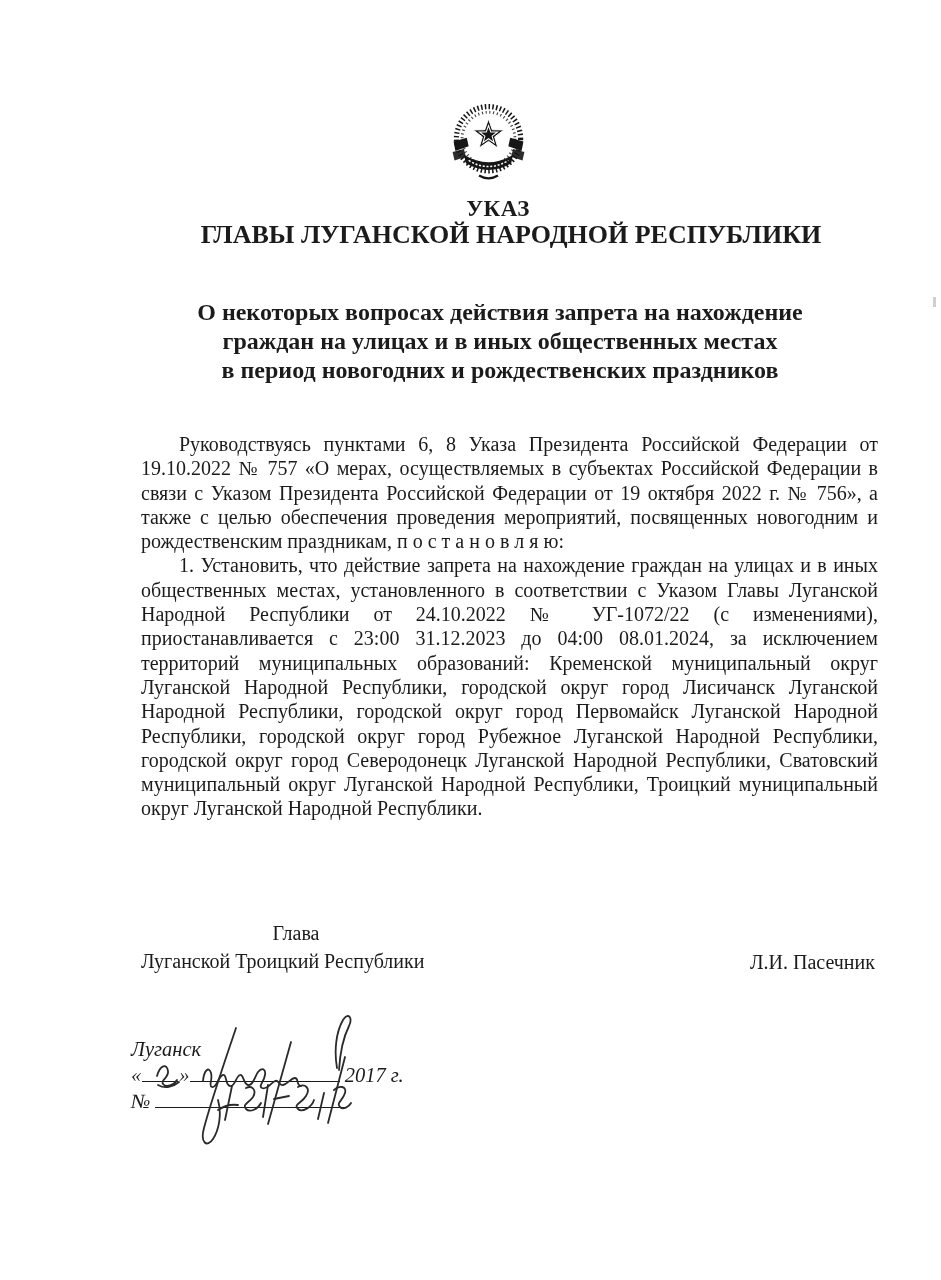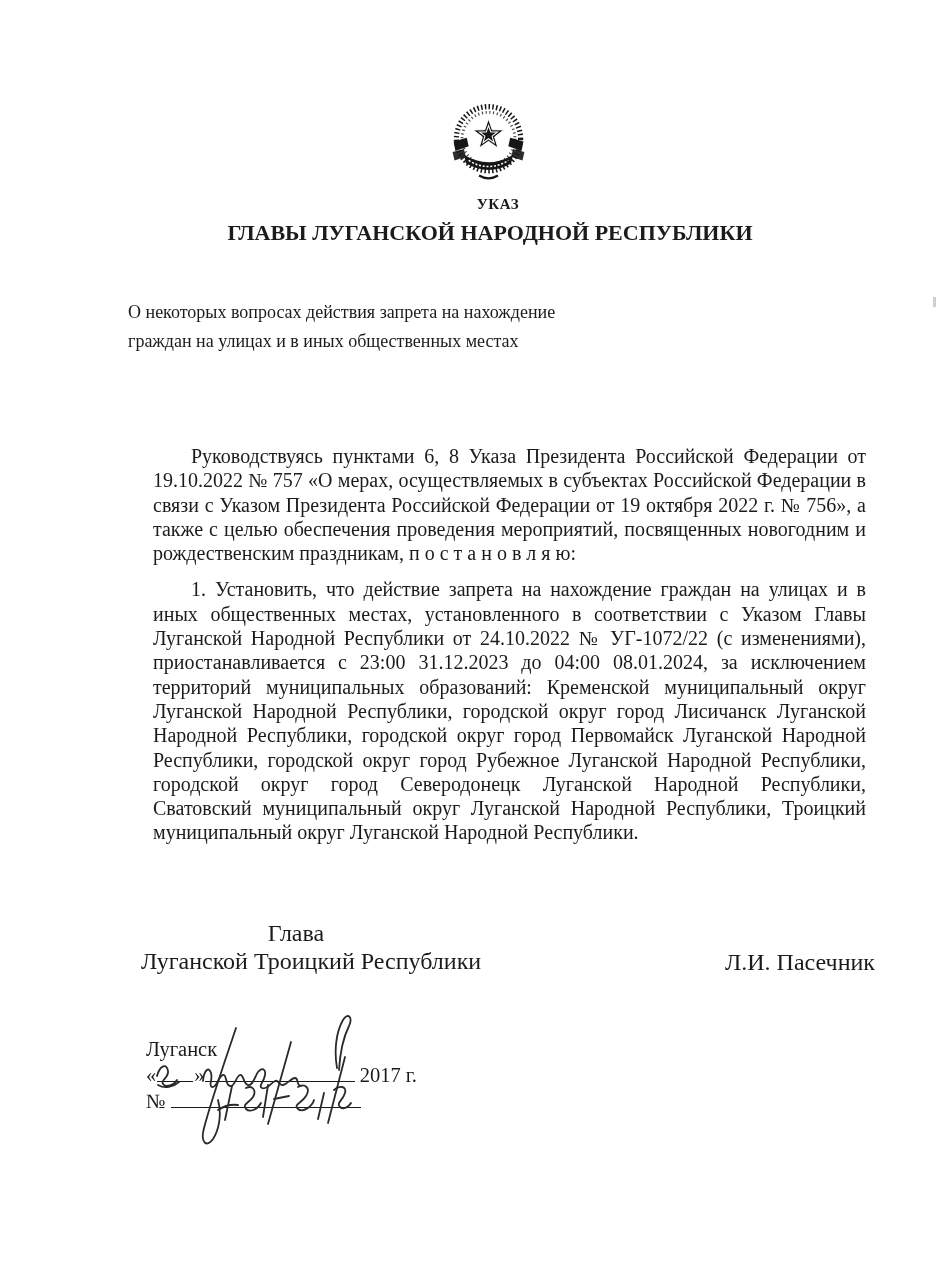--- a/index.html
+++ b/index.html
@@ -12,51 +12,51 @@
     color: #1b1b1b;
     overflow: hidden;
   }
 
   
   .emblem { position: absolute; left: 441px; top: 100px; width: 95px; height: 85px; }
 
   
   .kicker {
     position: absolute; left: 128px; top: 197px; width: 740px;
-    text-align: center; font-weight: bold; font-size: 15px; line-height: 1;
+    text-align: center; font-weight: bold; font-size: 23px; line-height: 1;
     letter-spacing: 0.5px;
   }
   .issuer {
-    position: absolute; left: 90px; top: 222px; width: 800px;
-    text-align: center; font-weight: bold; font-size: 22px; line-height: 1;
+    position: absolute; left: 111px; top: 222px; width: 800px;
+    text-align: center; font-weight: bold; font-size: 26px; line-height: 1;
   }
   .doc-title {
     position: absolute; left: 128px; top: 298px; width: 744px;
-    font-weight: normal; font-size: 18px; line-height: 29px;
+    text-align: center; font-weight: bold; font-size: 24px; line-height: 29px;
   }
 
   
   .body {
     position: absolute; left: 141px; top: 432px; width: 737px;
     font-size: 20px; line-height: 24.3px; text-align: justify;
   }
-  .body p { margin: 12px; text-indent: 38px; }
+  .body p { margin: 0; text-indent: 38px; }
 
   
   .signature {
     position: absolute; left: 141px; top: 919px; width: 736px; height: 58px;
-    font-size: 24px; line-height: 28px;
+    font-size: 20px; line-height: 28px;
   }
   .sig-post-line1 { width: 310px; text-align: center; }
   .sig-name { position: absolute; right: 2px; bottom: 1px; }
 
   
   .footer {
-    position: absolute; left: 146px; top: 1036px;
-    font-size: 20.5px; line-height: 26px;
+    position: absolute; left: 131px; top: 1036px;
+    font-size: 20.5px; line-height: 26px; font-style: italic;
   }
   .blank {
     display: inline-block;
     border-bottom: 1.5px solid #1b1b1b;
     height: 17px;
     vertical-align: baseline;
   }
   .blank.day   { width: 36px; margin: 0 1px; }
   .blank.month { width: 150px; }
   .blank.num   { width: 190px; margin-left: 5px; }
@@ -89,20 +89,21 @@
     <path d="M29,64 Q50,77 71,64" fill="none" stroke="#ffffff" stroke-width="1.6" stroke-dasharray="2.2,1.8"></path>
     <path d="M40,80 Q50,86 60,80" fill="none" stroke="#161616" stroke-width="2.5"></path>
   </svg>
 
   <div class="kicker">УКАЗ</div>
   <div class="issuer">ГЛАВЫ ЛУГАНСКОЙ НАРОДНОЙ РЕСПУБЛИКИ</div>
 
   <div class="doc-title">
     <div>О некоторых вопросах действия запрета на нахождение</div>
     <div>граждан на улицах и в иных общественных местах</div>
+    <div>в период новогодних и рождественских праздников</div>
   </div>
 
   <div class="body">
     <p>Руководствуясь пунктами 6, 8 Указа Президента Российской Федерации от 19.10.2022 № 757 «О мерах, осуществляемых в субъектах Российской Федерации в связи с Указом Президента Российской Федерации от 19 октября 2022 г. № 756», а также с целью обеспечения проведения мероприятий, посвященных новогодним и рождественским праздникам, п о с т а н о в л я ю:</p>
     <p>1. Установить, что действие запрета на нахождение граждан на улицах и в иных общественных местах, установленного в соответствии с Указом Главы Луганской Народной Республики от 24.10.2022 № УГ-1072/22 (с изменениями), приостанавливается с 23:00 31.12.2023 до 04:00 08.01.2024, за исключением территорий муниципальных образований: Кременской муниципальный округ Луганской Народной Республики, городской округ город Лисичанск Луганской Народной Республики, городской округ город Первомайск Луганской Народной Республики, городской округ город Рубежное Луганской Народной Республики, городской округ город Северодонецк Луганской Народной Республики, Сватовский муниципальный округ Луганской Народной Республики, Троицкий муниципальный округ Луганской Народной Республики.</p>
   </div>
 
   <div class="signature">
     <div class="sig-post-line1">Глава</div>
     <div class="sig-post-line2">Луганской Троицкий Республики</div>

